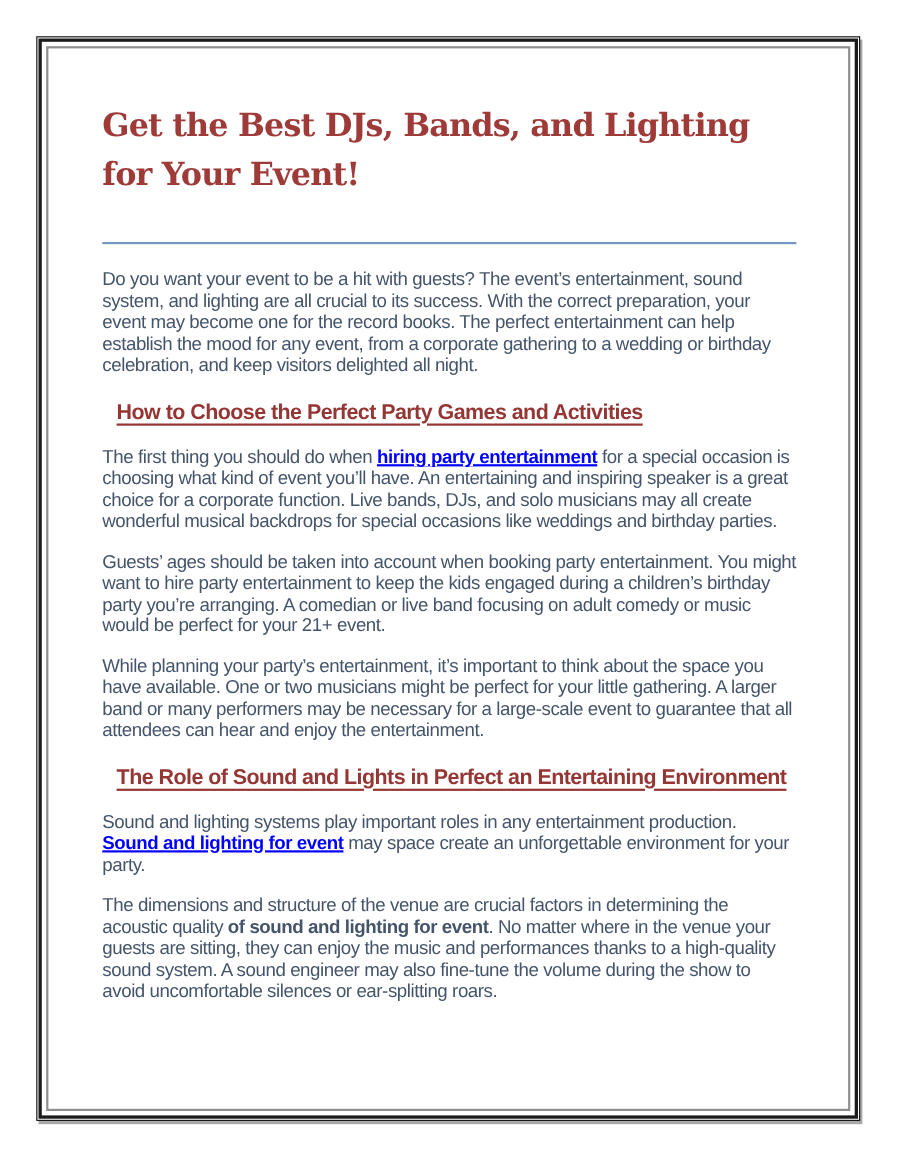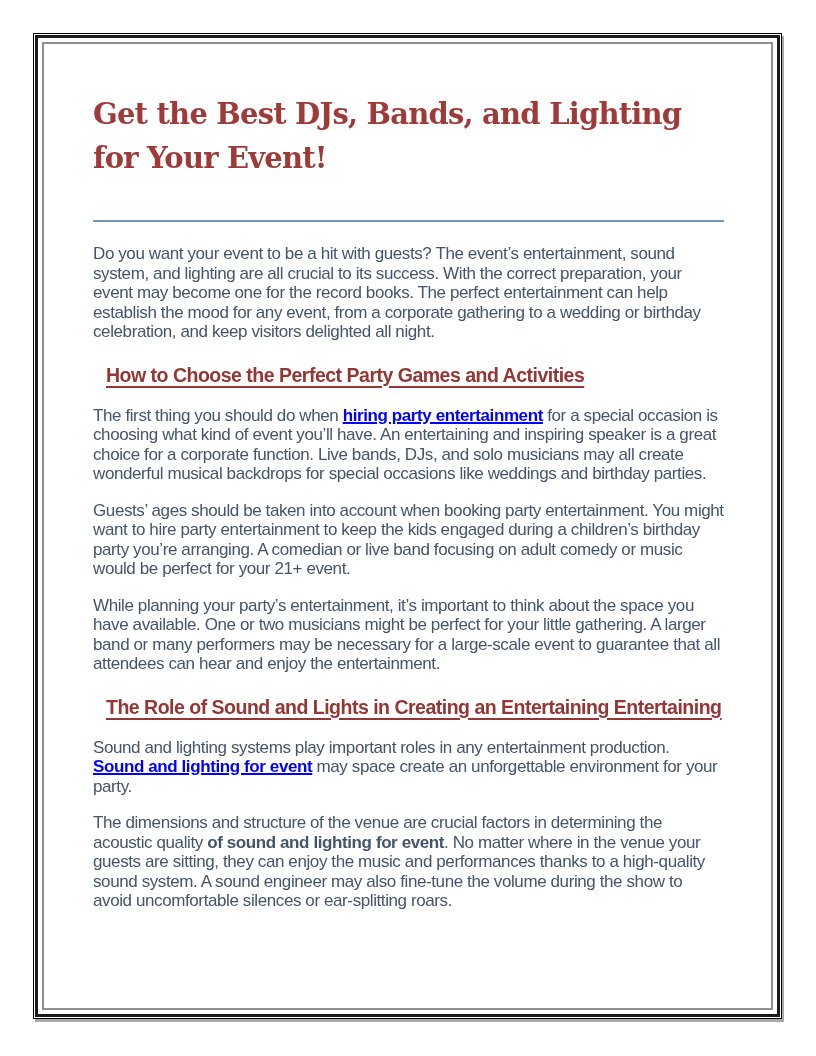--- a/index.html
+++ b/index.html
@@ -65,20 +65,20 @@
   <div class="frame-mid">
     <div class="frame-inner">
       <div class="content">
         <h1 class="doc-title">Get the Best DJs, Bands, and Lighting for Your Event!</h1>
         <div class="doc-body">
             <p><span>Do you want your event to be a hit with guests? The event’s entertainment, sound system, and lighting are all crucial to its success. With the correct preparation, your event may become one for the record books. The perfect entertainment can help establish the mood for any event, from a corporate gathering to a wedding or birthday celebration, and keep visitors delighted all night.</span></p>
             <h2>How to Choose the Perfect Party Games and Activities</h2>
             <p><span>The first thing you should do when </span><a class="doclink" href="#">hiring party entertainment</a><span> for a special occasion is choosing what kind of event you’ll have. An entertaining and inspiring speaker is a great choice for a corporate function. Live bands, DJs, and solo musicians may all create wonderful musical backdrops for special occasions like weddings and birthday parties.</span></p>
             <p><span>Guests’ ages should be taken into account when booking party entertainment. You might want to hire party entertainment to keep the kids engaged during a children’s birthday party you’re arranging. A comedian or live band focusing on adult comedy or music would be perfect for your 21+ event.</span></p>
             <p><span>While planning your party’s entertainment, it’s important to think about the space you have available. One or two musicians might be perfect for your little gathering. A larger band or many performers may be necessary for a large-scale event to guarantee that all attendees can hear and enjoy the entertainment.</span></p>
-            <h2>The Role of Sound and Lights in Creating an Entertaining Entertaining</h2>
+            <h2>The Role of Sound and Lights in Perfect an Entertaining Environment</h2>
             <p><span>Sound and lighting systems play important roles in any entertainment production. </span><a class="doclink" href="#">Sound and lighting for event</a><span> may space create an unforgettable environment for your party.</span></p>
             <p><span>The dimensions and structure of the venue are crucial factors in determining the acoustic quality </span><strong>of sound and lighting for event</strong><span>. No matter where in the venue your guests are sitting, they can enjoy the music and performances thanks to a high-quality sound system. A sound engineer may also fine-tune the volume during the show to avoid uncomfortable silences or ear-splitting roars.</span></p>
           </div>
       </div>
     </div>
   </div>
 </div>
 
 </body></html>

